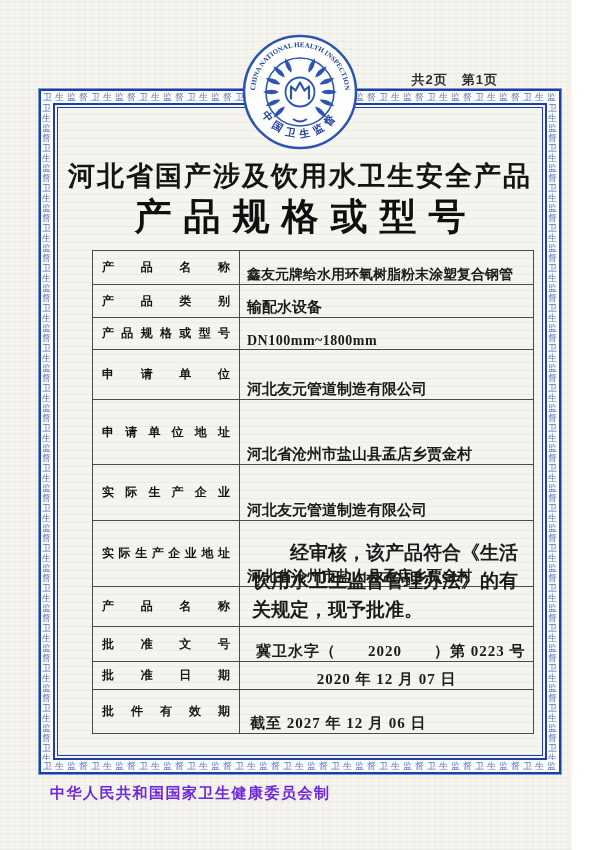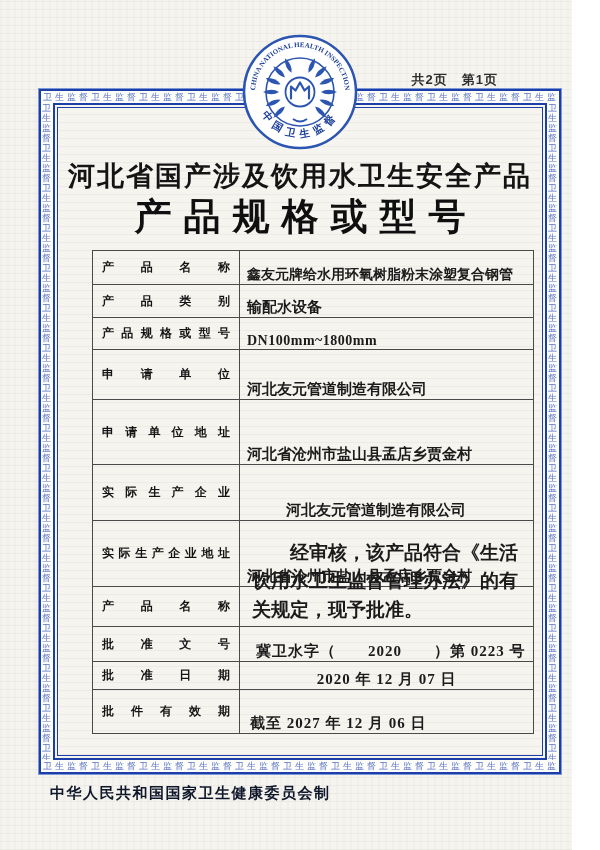--- a/index.html
+++ b/index.html
@@ -64,36 +64,36 @@
   }
   .tlabel span {
     display:block; font-weight:bold; font-size:12px;
     text-align:justify; text-align-last:justify;
   }
   .tvalue {
     flex:1 1 auto; display:flex; align-items:flex-end;
     font-weight:bold; font-size:15px; color:#1b1b1b; padding-left:7px;
   }
   .r1{height:33px;} .r2{height:33px;} .r3{height:32px;} .r4{height:50px;}
-  .r5{height:65px;} .r6{height:56px;gap:39px;} .r7{height:66px;} .r8{height:40px;}
+  .r5{height:65px;} .r6{height:56px;} .r7{height:66px;} .r8{height:40px;}
   .r9{height:35px;} .r10{height:28px;} .r11{height:44px;}
   .r1 .tvalue { font-size:14px; }
   .r3 .tvalue { font-family:"Liberation Serif", serif; font-size:14px; letter-spacing:0.5px; }
   .r8 .tvalue { padding:2px 10px 2px 12px; }
   .r8 .tvalue span { display:block; font-size:19px; line-height:1.5; text-indent:2em; }
   .r9 .tvalue, .r10 .tvalue, .r11 .tvalue {
     font-family:"Liberation Serif", serif; font-size:15px; letter-spacing:1px;
   }
   .r9 .tvalue { padding-left:16px; }
   .r10 .tvalue { justify-content:center; padding-left:0; }
   .r11 .tvalue { padding-left:10px; }
 
   .footer-text {
     position:absolute; left:50px; top:784px; z-index:4;
-    font-size:15px; font-weight:bold; color:#0f172a; letter-spacing:1.5px;
+    font-size:15px; font-weight:bold; color:#6d28d9; letter-spacing:1.5px;
   }
 </style>
 </head>
 <body>
 
 <div class="paper">
 
   <div class="page-indicator">共2页　第1页</div>
 
   <div class="frame">

